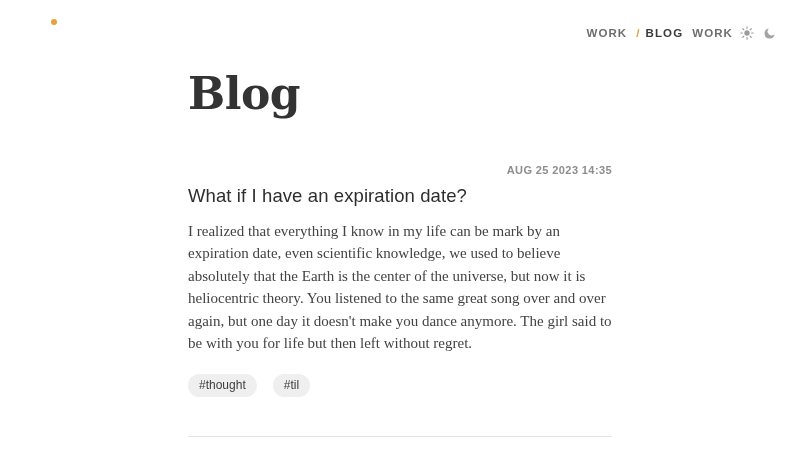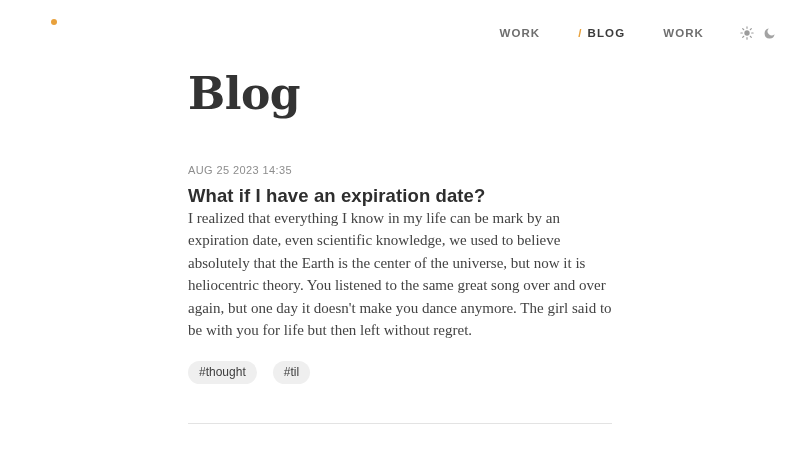--- a/index.html
+++ b/index.html
@@ -17,21 +17,21 @@
     width: 6px; height: 6px;
     border-radius: 50%;
     background: #E8A13C;
     cursor: pointer;
   }
   nav {
     position: absolute;
     top: 26px; right: 24px;
     display: flex;
     align-items: center;
-    gap: 38px;
+    gap: 9px;
   }
   .nav-item {
     font-size: 11.5px;
     font-weight: 700;
     letter-spacing: 1.1px;
     color: #6e6e6e;
     text-decoration: none;
     cursor: pointer;
     display: inline-flex;
     align-items: center;
@@ -64,31 +64,32 @@
     font-family: "DejaVu Serif", serif;
     font-weight: 700;
     font-size: 44px;
     line-height: 1.08;
     color: #333333;
     letter-spacing: -0.5px;
     margin-bottom: 46px;
   }
   .post-date {
     font-size: 11px;
-    font-weight: 400;
+    font-weight: 700;
     letter-spacing: 0.4px;
     color: #8d8d8d;
     margin-bottom: 9px;
+    text-align: right;
   }
   h2 {
     font-size: 18.5px;
-    font-weight: 700;
+    font-weight: 400;
     color: #2e2e2e;
     letter-spacing: 0.1px;
-    margin-bottom: 0;
+    margin-bottom: 13px;
     cursor: pointer;
   }
   .post-body {
     font-family: "Liberation Serif", serif;
     font-size: 15px;
     line-height: 22.5px;
     color: #434343;
     margin-bottom: 19px;
     width: 424px;
   }

